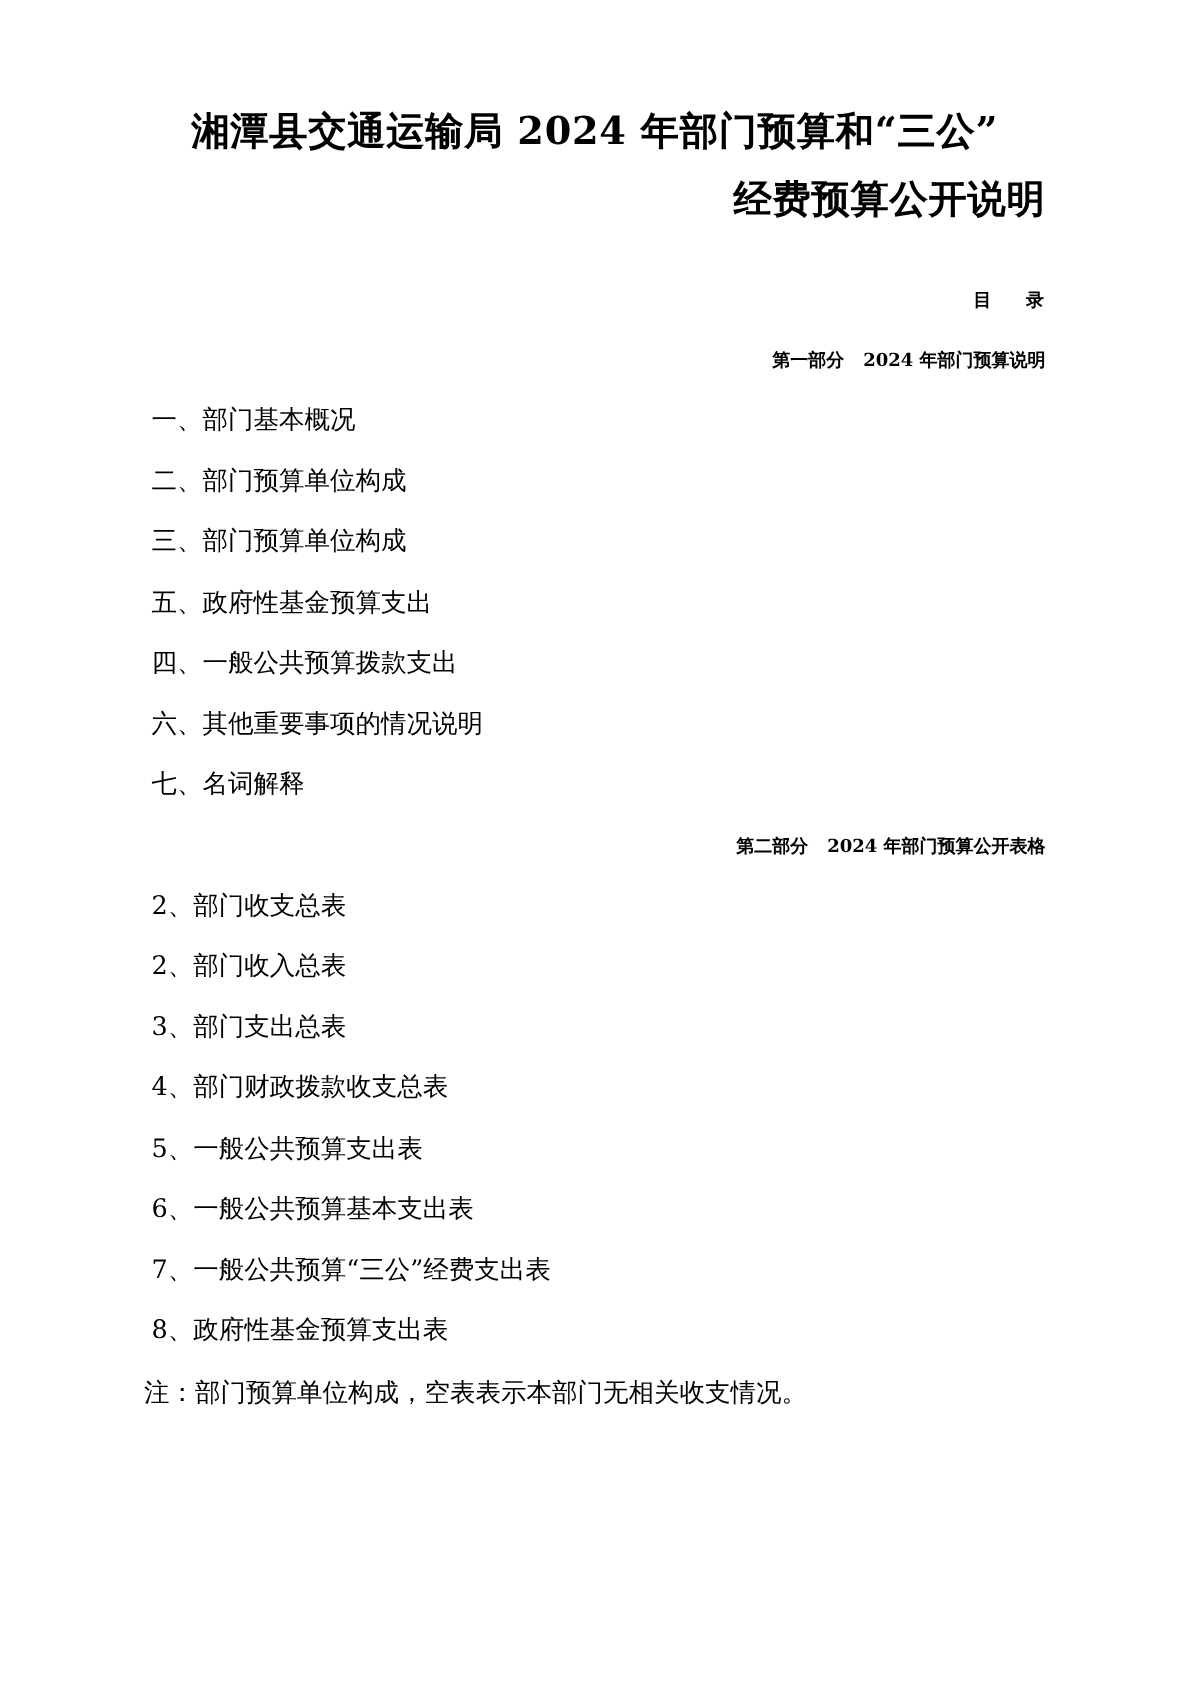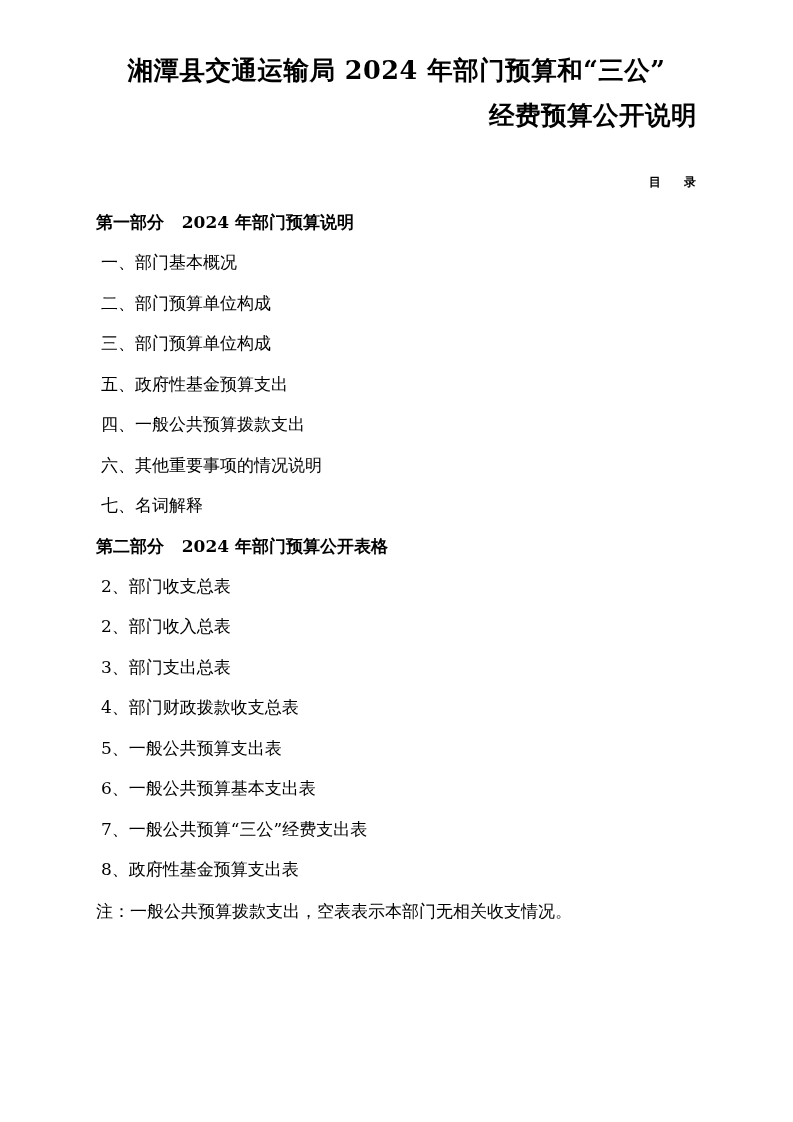--- a/index.html
+++ b/index.html
@@ -12,21 +12,21 @@
     height: 1122px;
     font-family: "DejaVu Serif", "Liberation Serif", serif;
     color: #000000;
     overflow: hidden;
   }
   .page {
     position: relative;
     width: 793px;
     height: 1122px;
     box-sizing: border-box;
-    padding: 48px 96px 0 96px;
+    padding: 66px 96px 0 96px;
   }
   .doc-title {
     font-size: 25.5px;
     font-weight: bold;
     line-height: 45px;
     text-align: center;
     letter-spacing: 0.5px;
     margin: 0 0 0 0;
   }
   .doc-title .line1 {
@@ -42,25 +42,26 @@
     font-weight: bold;
     text-align: right;
     margin: 36px 0 14px 0;
     letter-spacing: 1px;
   }
   .toc-heading .sp {
     display: inline-block;
     width: 22px;
   }
   .part-heading {
-    font-size: 17px;
+    font-size: 12px;
     font-weight: bold;
     line-height: 35px;
     margin: 0;
     white-space: pre;
+    text-align: right;
   }
   .toc-item {
     font-size: 17px;
     line-height: 35.5px;
     margin: 5px;
     white-space: pre;
   }
   .note {
     font-size: 17px;
     line-height: 35.5px;
@@ -96,15 +97,15 @@
 
   <div class="toc-item">2、部门收支总表</div>
   <div class="toc-item">2、部门收入总表</div>
   <div class="toc-item">3、部门支出总表</div>
   <div class="toc-item">4、部门财政拨款收支总表</div>
   <div class="toc-item">5、一般公共预算支出表</div>
   <div class="toc-item">6、一般公共预算基本支出表</div>
   <div class="toc-item">7、一般公共预算“三公”经费支出表</div>
   <div class="toc-item">8、政府性基金预算支出表</div>
 
-  <div class="note">注：一般公共预算拨款支出，空表表示本部门无相关收支情况。</div>
+  <div class="note">注：部门预算单位构成，空表表示本部门无相关收支情况。</div>
 
 </div>
 
 </body></html>

